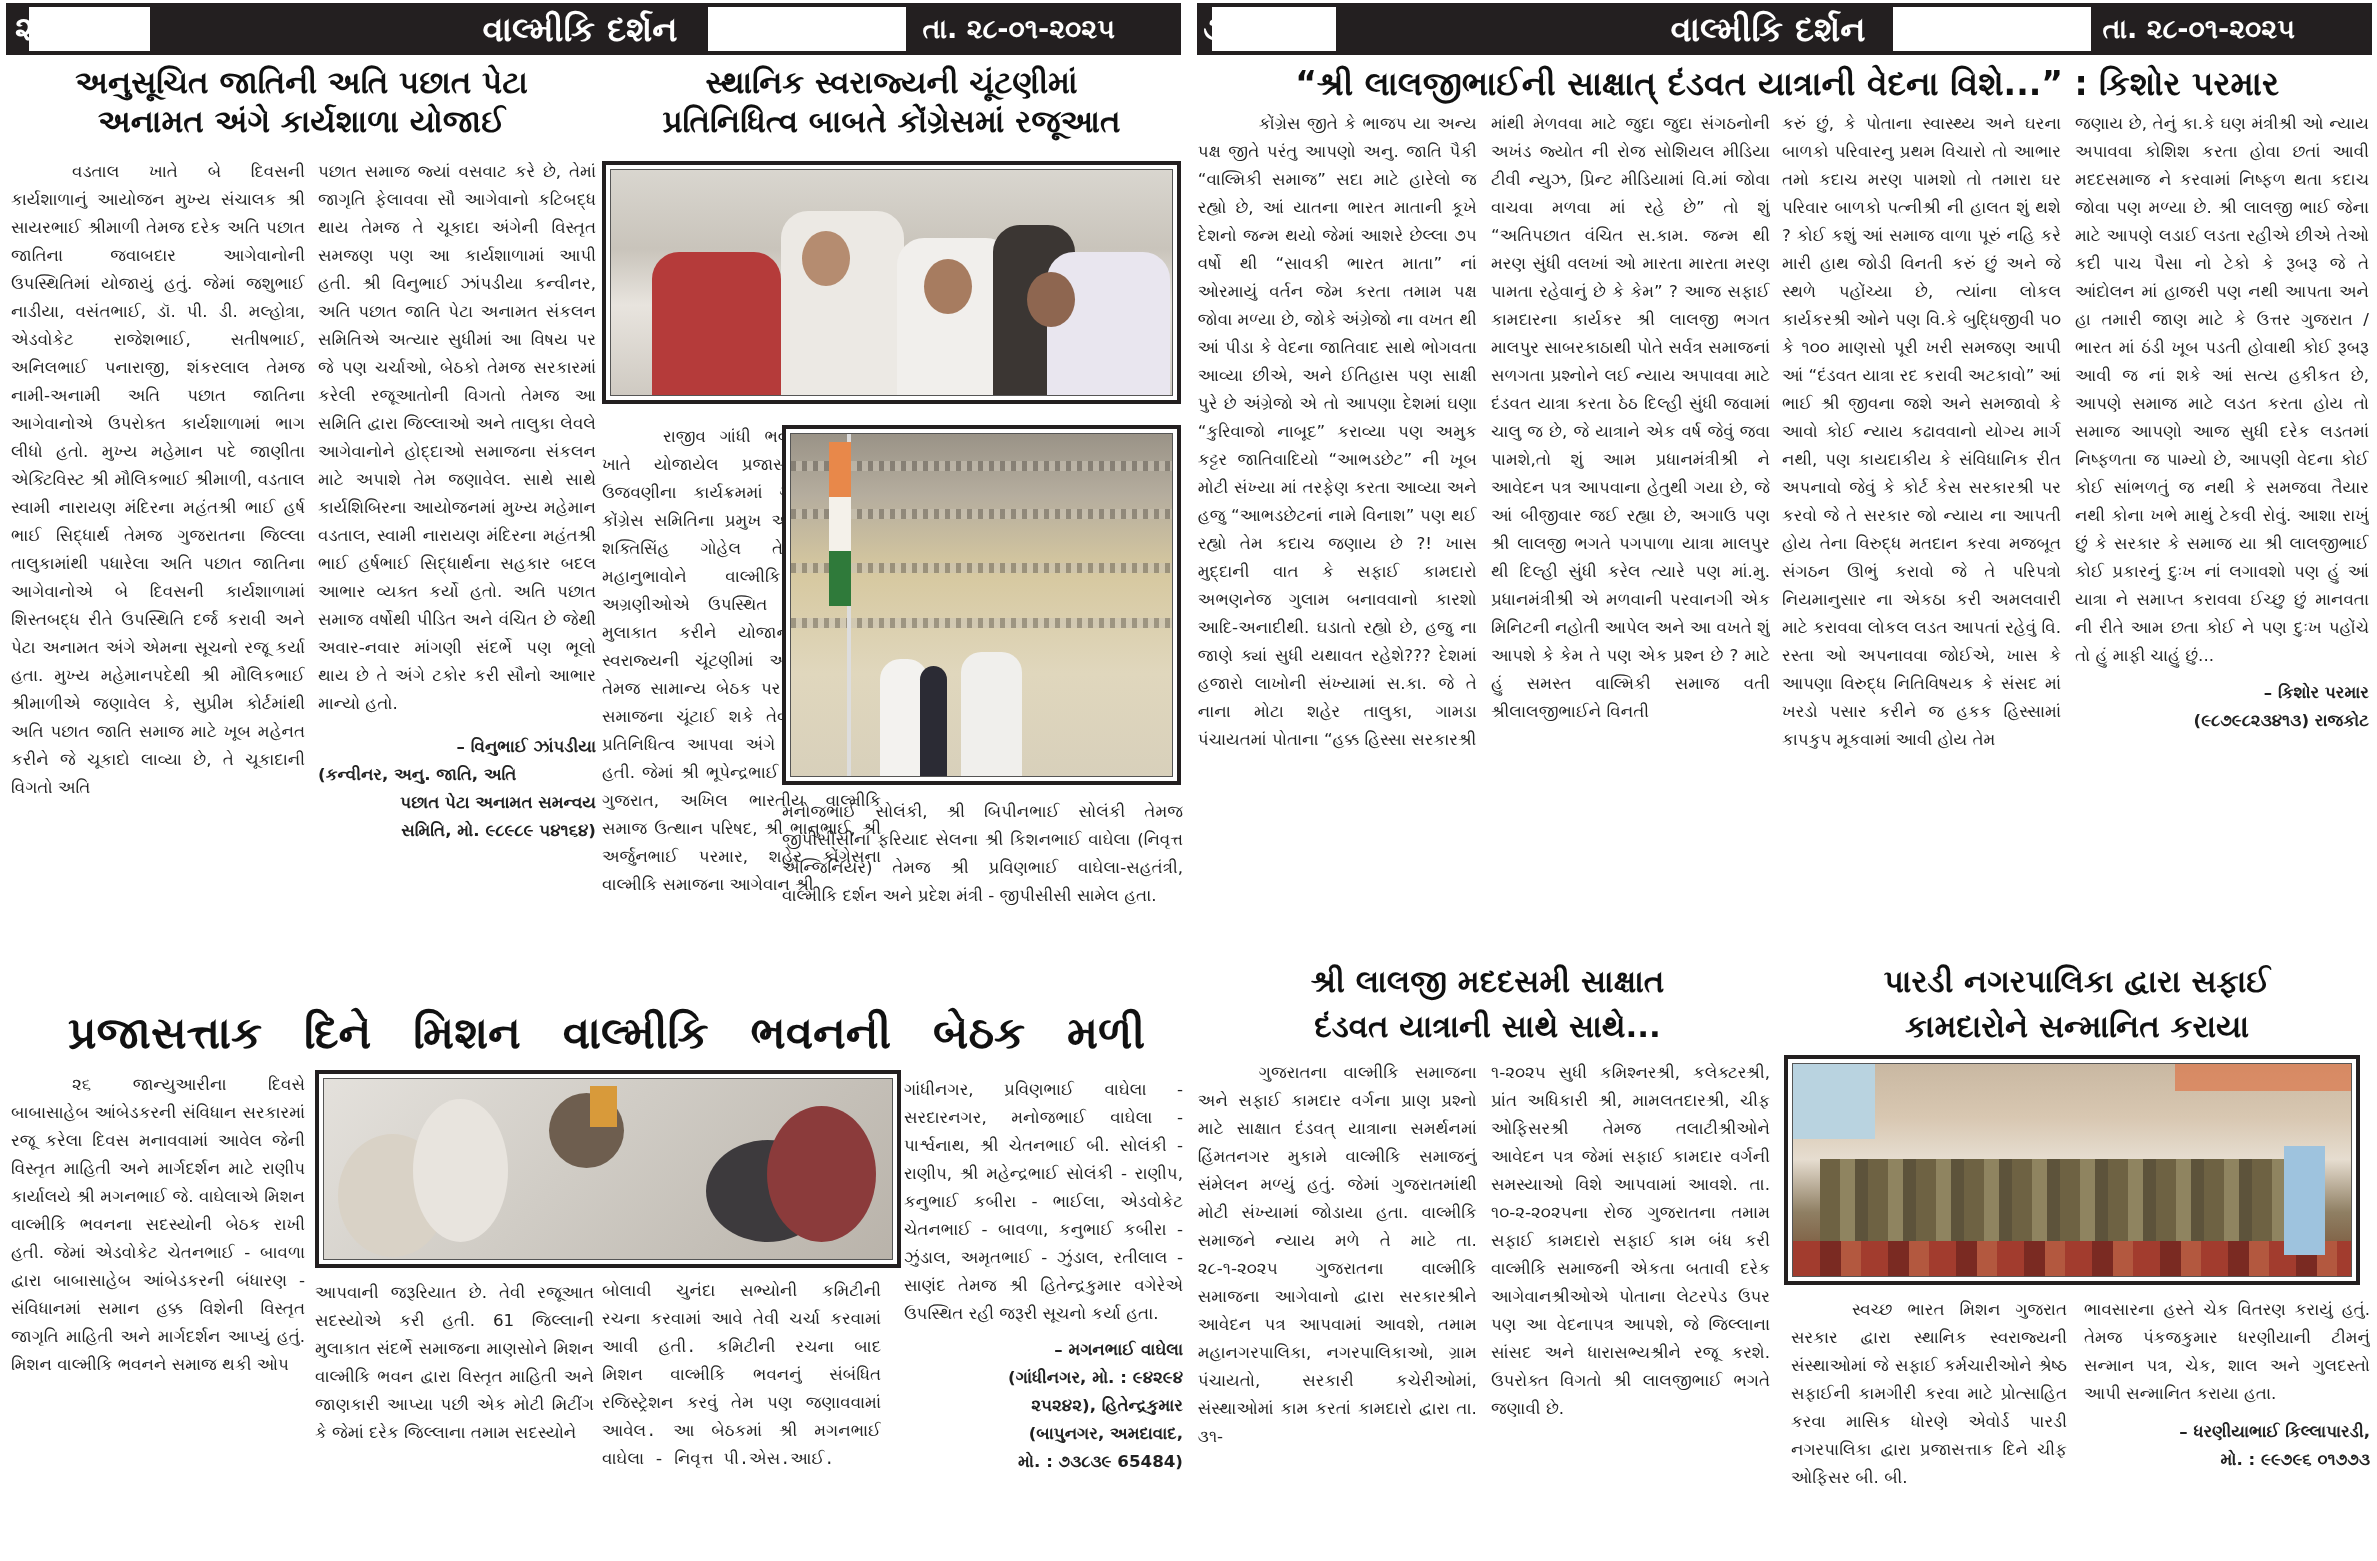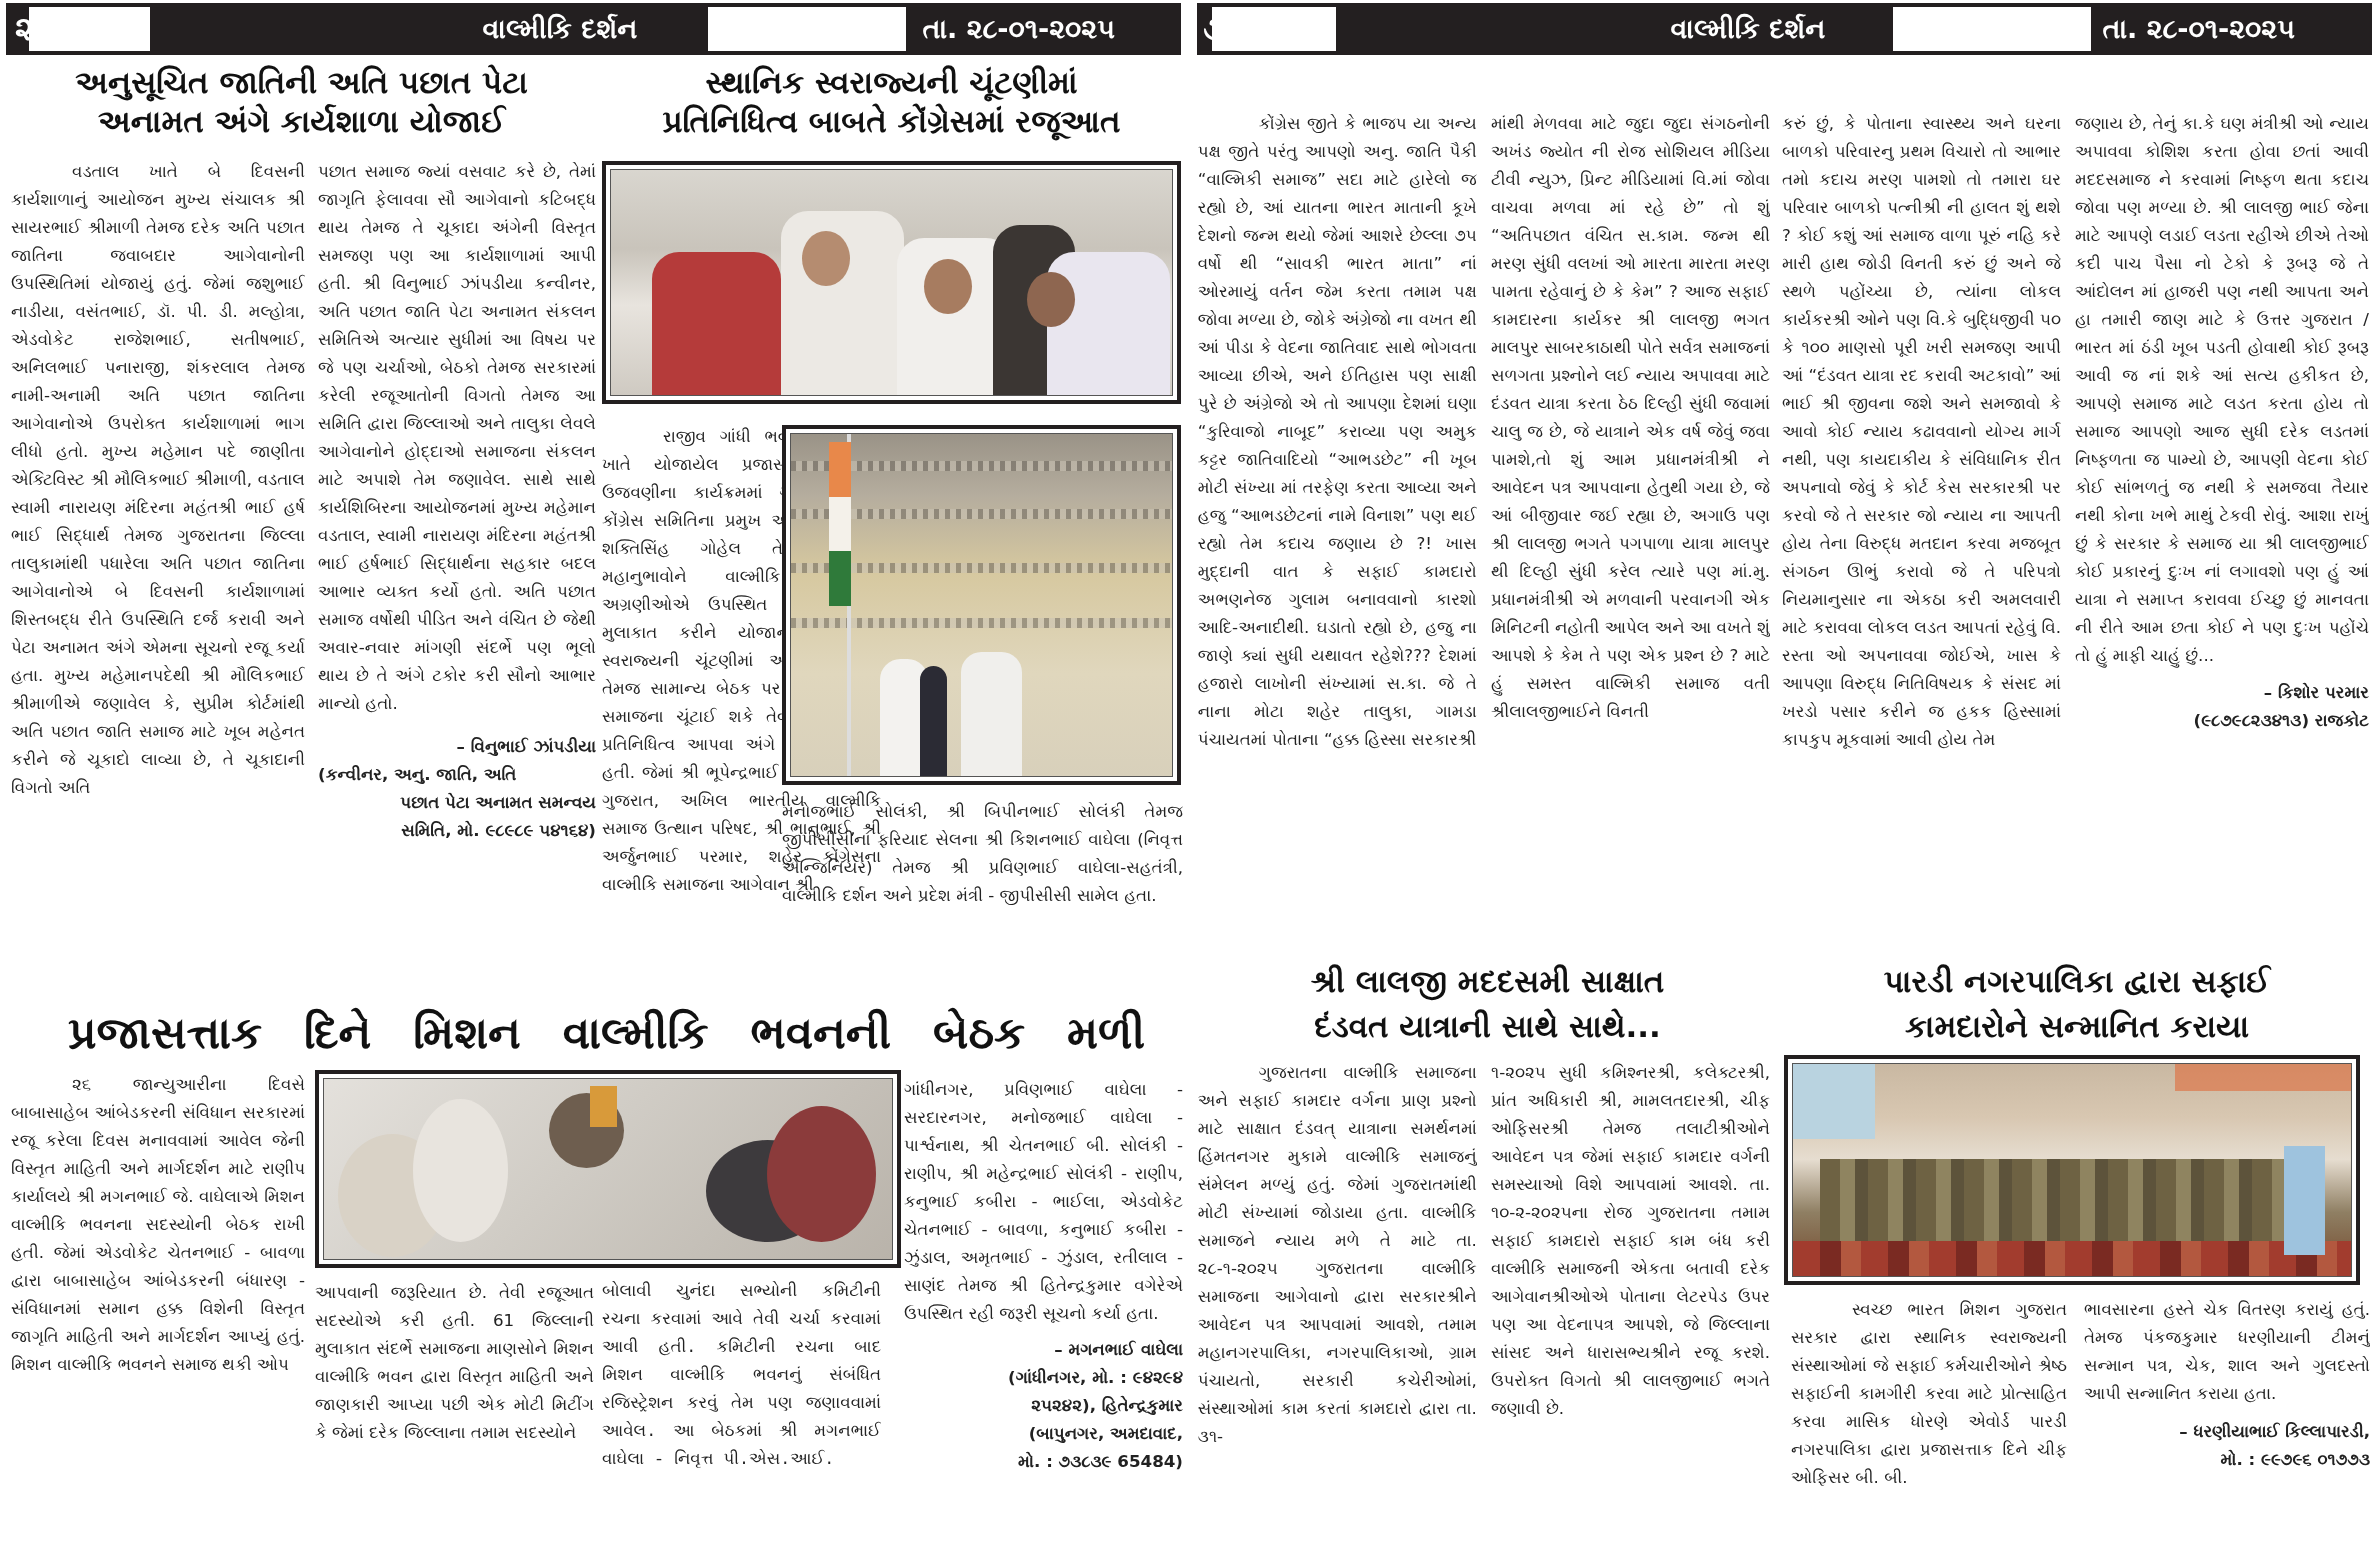--- a/index.html
+++ b/index.html
@@ -7,21 +7,21 @@
   body { font-family: "DejaVu Sans", sans-serif; color: #1a1a1a; position: relative; }
 
   .page { position: absolute; top: 0; height: 1561px; }
   .page.left { left: 0; width: 1186px; }
   .page.right { left: 1191px; width: 1186px; }
 
   
   .masthead { position: absolute; top: 2.7px; left: 5.5px; right: 5.5px; height: 52px; background: #231f20; }
   .masthead .pgno { position: absolute; left: 9.5px; top: 4.1px; color: #fff; font-weight: bold; font-size: 33px; line-height: 44px; }
   .masthead .box1 { position: absolute; left: 23px; top: 4.1px; width: 121px; height: 44px; background: #fff; }
-  .masthead .brand { position: absolute; top: 4.1px; color: #fff; font-weight: bold; font-size: 27px; line-height: 44px; }
+  .masthead .brand { position: absolute; top: 4.1px; color: #fff; font-weight: bold; font-size: 34px; line-height: 44px; }
   .masthead .box2 { position: absolute; top: 4.1px; height: 44px; background: #fff; }
   .masthead .date { position: absolute; top: 4.1px; color: #fff; font-weight: bold; font-size: 27px; line-height: 44px; }
 
   .page.left .box1 { left: 23px; width: 121px; }
   .page.left .brand { left: 477px; }
   .page.left .box2 { left: 702px; width: 198px; }
   .page.left .date { left: 917px; }
   .page.right .pgno { left: 6.8px; }
   .page.right .box1 { left: 15px; width: 124px; }
   .page.right .brand { left: 474px; }
@@ -156,20 +156,21 @@
 
 <div class="page right">
   <div class="masthead">
     <span class="pgno">૩</span>
     <div class="box1"></div>
     <span class="brand">વાલ્મીકિ દર્શન</span>
     <div class="box2"></div>
     <span class="date">તા. ૨૮-૦૧-૨૦૨૫</span>
   </div>
 
+  <div class="headline" style="left:13.6px; top:63px; width:1165px; font-size:33px;">“શ્રી લાલજીભાઈની સાક્ષાત્ દંડવત યાત્રાની વેદના વિશે...” : કિશોર પરમાર</div>
 
   <div class="col" style="left:6.8px; top:109px; width:279px; height:842px; overflow:hidden;">
     <p>કોંગ્રેસ જીતે કે ભાજપ યા અન્ય પક્ષ જીતે પરંતુ આપણો અનુ. જાતિ પૈકી “વાલ્મિકી સમાજ” સદા માટે હારેલો જ રહ્યો છે, આં યાતના ભારત માતાની કૂખે દેશનો જન્મ થયો જેમાં આશરે છેલ્લા ૭૫ વર્ષો થી “સાવકી ભારત માતા” નાં ઓરમાયું વર્તન જેમ કરતા તમામ પક્ષ જોવા મળ્યા છે, જોકે અંગ્રેજો ના વખત થી આં પીડા કે વેદના જાતિવાદ સાથે ભોગવતા આવ્યા છીએ, અને ઈતિહાસ પણ સાક્ષી પુરે છે અંગ્રેજો એ તો આપણા દેશમાં ઘણા “કુરિવાજો નાબૂદ” કરાવ્યા પણ અમુક કટ્ટર જાતિવાદિયો “આભડછેટ” ની ખૂબ મોટી સંખ્યા માં તરફેણ કરતા આવ્યા અને હજુ “આભડછેટનાં નામે વિનાશ” પણ થઈ રહ્યો તેમ કદાચ જણાય છે ?! ખાસ મુદ્દાની વાત કે સફાઈ કામદારો અભણનેજ ગુલામ બનાવવાનો કારશો આદિ-અનાદીથી. ઘડાતો રહ્યો છે, હજુ ના જાણે ક્યાં સુધી યથાવત રહેશે??? દેશમાં હજારો લાખોની સંખ્યામાં સ.કા. જે તે નાના મોટા શહેર તાલુકા, ગામડા પંચાયતમાં પોતાના “હક્ક હિસ્સા સરકારશ્રી</p>
   </div>
   <div class="col" style="left:300px; top:109px; width:279px; height:842px; overflow:hidden;">
     <p class="noindent">માંથી મેળવવા માટે જુદા જુદા સંગઠનોની અખંડ જ્યોત ની રોજ સોશિયલ મીડિયા ટીવી ન્યુઝ, પ્રિન્ટ મીડિયામાં વિ.માં જોવા વાચવા મળવા માં રહે છે” તો શું “અતિપછાત વંચિત સ.કામ. જન્મ થી મરણ સુંધી વલખાં ઓ મારતા મારતા મરણ પામતા રહેવાનું છે કે કેમ” ? આજ સફાઈ કામદારના કાર્યકર શ્રી લાલજી ભગત માલપુર સાબરકાઠાથી પોતે સર્વત્ર સમાજનાં સળગતા પ્રશ્નોને લઈ ન્યાય અપાવવા માટે દંડવત યાત્રા કરતા ઠેઠ દિલ્હી સુંધી જવામાં ચાલુ જ છે, જે યાત્રાને એક વર્ષ જેવું જવા પામશે,તો શું આમ પ્રધાનમંત્રીશ્રી ને આવેદન પત્ર આપવાના હેતુથી ગયા છે, જે આં બીજીવાર જઈ રહ્યા છે, અગાઉ પણ શ્રી લાલજી ભગતે પગપાળા યાત્રા માલપુર થી દિલ્હી સુંધી કરેલ ત્યારે પણ માં.મુ. પ્રધાનમંત્રીશ્રી એ મળવાની પરવાનગી એક મિનિટની નહોતી આપેલ અને આ વખતે શું આપશે કે કેમ તે પણ એક પ્રશ્ન છે ? માટે હું સમસ્ત વાલ્મિકી સમાજ વતી શ્રીલાલજીભાઈને વિનતી</p>
   </div>
   <div class="col" style="left:591px; top:109px; width:279px; height:842px; overflow:hidden;">
     <p class="noindent">કરું છું, કે પોતાના સ્વાસ્થ્ય અને ઘરના બાળકો પરિવારનુ પ્રથમ વિચારો તો આભાર તમો કદાચ મરણ પામશો તો તમારા ઘર પરિવાર બાળકો પત્નીશ્રી ની હાલત શું થશે ? કોઈ કશું આં સમાજ વાળા પૂરું નહિ કરે મારી હાથ જોડી વિનતી કરું છું અને જે સ્થળે પહોંચ્યા છે, ત્યાંના લોકલ કાર્યકરશ્રી ઓને પણ વિ.કે બુદ્ધિજીવી ૫૦ કે ૧૦૦ માણસો પૂરી ખરી સમજણ આપી આં “દંડવત યાત્રા રદ કરાવી અટકાવો” આં ભાઈ શ્રી જીવના જશે અને સમજાવો કે આવો કોઈ ન્યાય કઢાવવાનો યોગ્ય માર્ગ નથી, પણ કાયદાકીય કે સંવિધાનિક રીત અપનાવો જેવું કે કોર્ટ કેસ સરકારશ્રી પર કરવો જે તે સરકાર જો ન્યાય ના આપતી હોય તેના વિરુદ્ધ મતદાન કરવા મજબૂત સંગઠન ઊભું કરાવો જે તે પરિપત્રો નિયમાનુસાર ના એકઠા કરી અમલવારી માટે કરાવવા લોકલ લડત આપતાં રહેવું વિ. રસ્તા ઓ અપનાવવા જોઈએ, ખાસ કે આપણા વિરુદ્ધ નિતિવિષયક કે સંસદ માં ખરડો પસાર કરીને જ હકક હિસ્સામાં કાપકુપ મૂકવામાં આવી હોય તેમ</p>
   </div>

